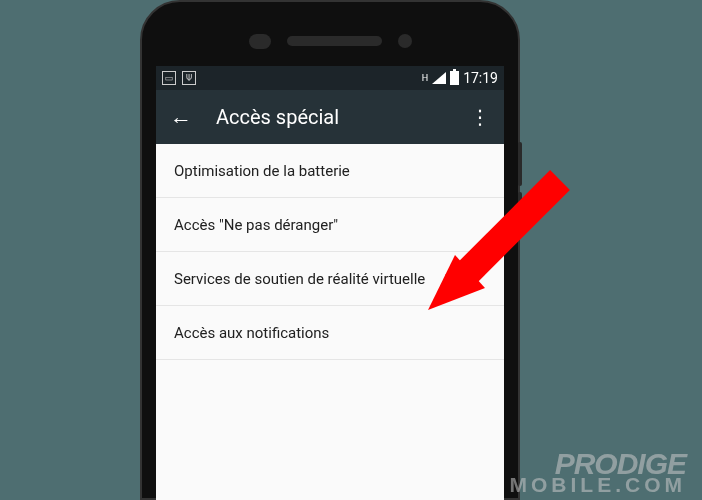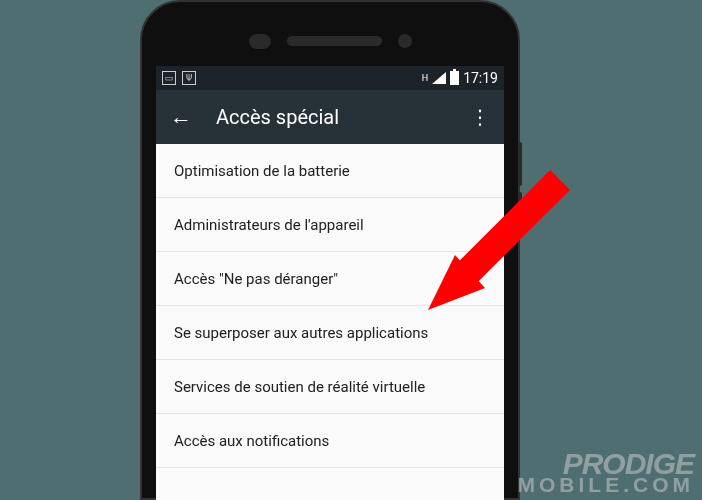--- a/index.html
+++ b/index.html
@@ -142,21 +142,21 @@
   .vol-up { top: 140px; height: 44px; }
   .vol-down { top: 190px; height: 44px; }
   .arrow {
     position: absolute;
     left: 410px;
     top: 160px;
     pointer-events: none;
   }
   .watermark {
     position: absolute;
-    right: 8px;
+    right: 16px;
     bottom: 6px;
     font-family: Arial, sans-serif;
     font-weight: 900;
     font-style: italic;
     font-size: 30px;
     color: rgba(200,200,200,0.55);
     letter-spacing: -1px;
     line-height: 0.85;
     text-align: right;
   }
@@ -196,27 +196,21 @@
       <span class="back">←</span>
       <span class="title">Accès spécial</span>
       <span class="more">⋮</span>
     </div>
 
     <div class="list">
       <div class="item">
           <span>Optimisation de la batterie</span>
         </div>
       <div class="item">
-          <span>Administrateurs de l'appareil</span>
-        </div>
-      <div class="item">
           <span>Accès "Ne pas déranger"</span>
-        </div>
-      <div class="item">
-          <span>Se superposer aux autres applications</span>
         </div>
       <div class="item">
           <span>Services de soutien de réalité virtuelle</span>
         </div>
       <div class="item">
           <span>Accès aux notifications</span>
         </div>
     </div>
   </div>
 </div>

